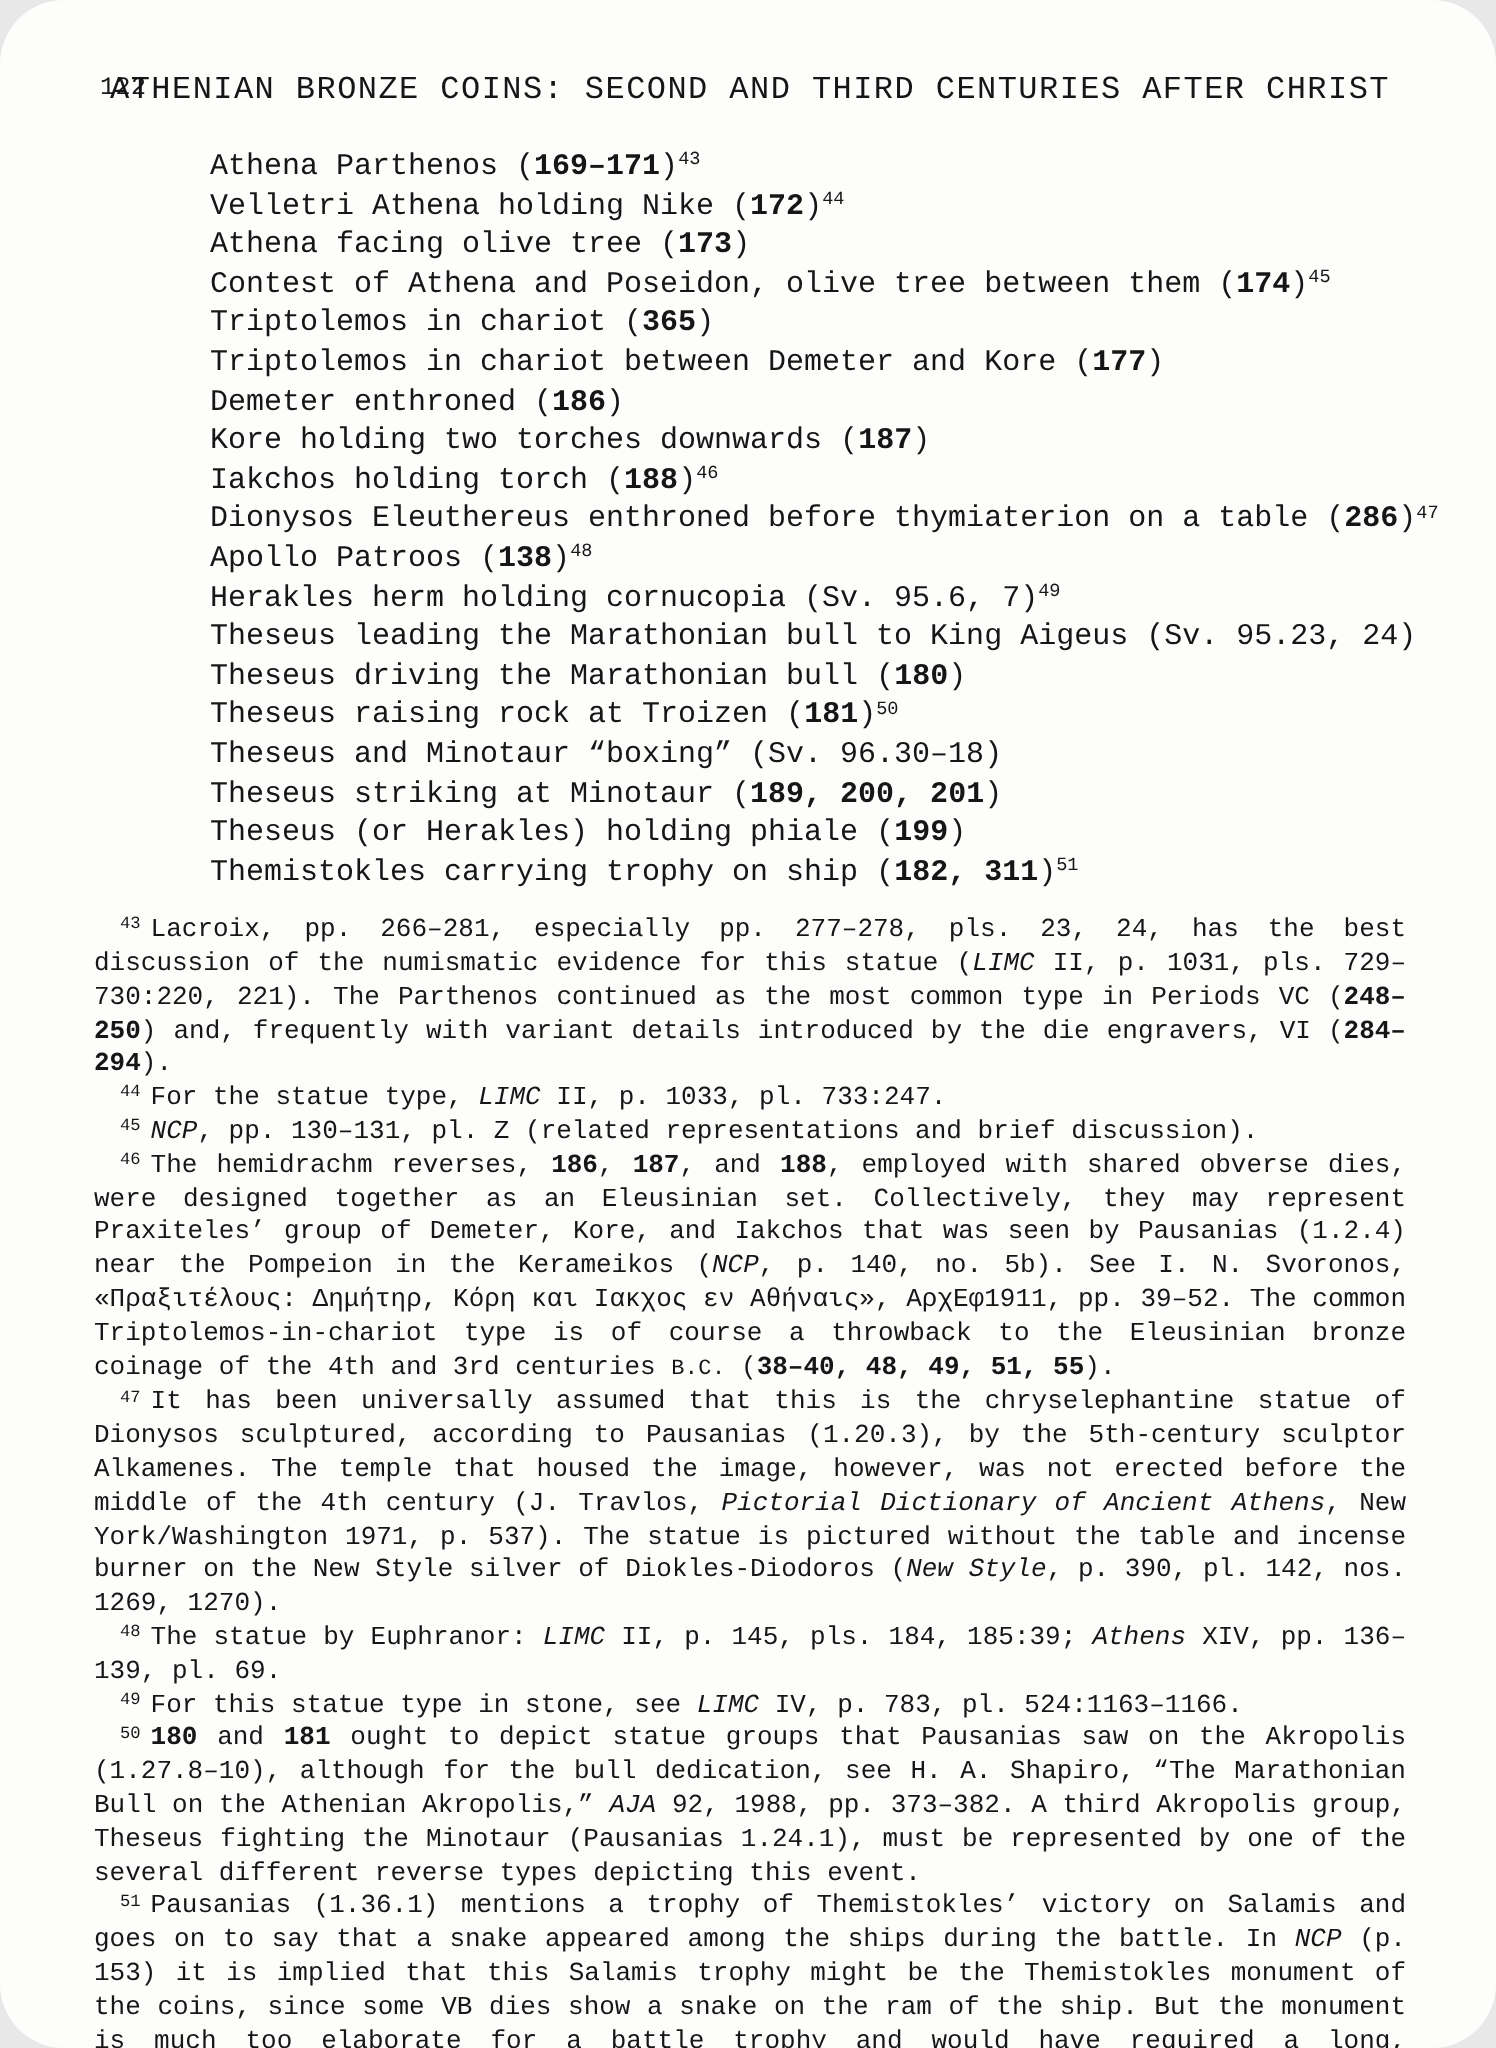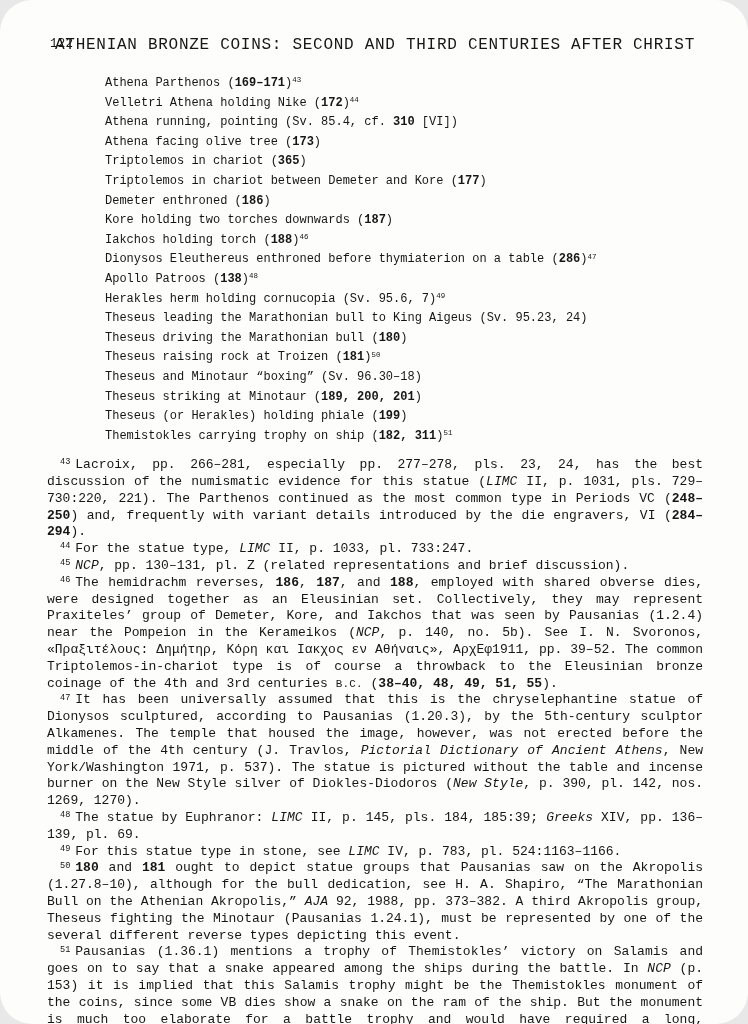--- a/index.html
+++ b/index.html
@@ -11,43 +11,43 @@
     box-sizing:border-box;
     padding:36px 45px 0 47px;
     overflow:hidden;
     font-family:Liberation Mono, monospace;
     color:#161616;
     border-radius:32px;
   }
   .header { position:relative; height:17px; }
   .page-number { position:absolute; left:3px; top:1px; font-size:12.5px; letter-spacing:0.02em; }
   .running-title { display:block; text-align:center; font-size:16px; letter-spacing:0.045em; white-space:nowrap; }
-  .coin-list { margin:21px 0 0 58px; font-size:12px; line-height:19.6px; }
+  .coin-list { margin:21px 0 0 58px; font-size:15px; line-height:19.6px; }
   .coin-item { white-space:nowrap; }
   b { font-weight:bold; }
   sup { font-size:0.62em; line-height:0; position:relative; vertical-align:baseline; top:-0.5em; }
   .footnotes { margin-top:11px; font-size:13px; line-height:16.8px; text-align:justify; }
   .footnote { margin:0; text-indent:13px; }
   .footnote .fnmark { margin-right:5px; top:-0.45em; font-size:0.66em; }
   .sc { font-size:0.84em; letter-spacing:0.02em; }
 </style>
 </head>
 <body>
 
 <div class="page">
   <div class="header">
     <span class="page-number">122</span>
     <span class="running-title">ATHENIAN BRONZE COINS: SECOND AND THIRD CENTURIES AFTER CHRIST</span>
   </div>
 
   <div class="coin-list">
       <div class="coin-item">Athena Parthenos (<b>169–171</b>)<sup>43</sup></div>
       <div class="coin-item">Velletri Athena holding Nike (<b>172</b>)<sup>44</sup></div>
-      <div class="coin-item">Athena running, pointing (Sv. 85.4, cf. <b>310</b> [VI])</div>
       <div class="coin-item">Athena facing olive tree (<b>173</b>)</div>
+      <div class="coin-item">Contest of Athena and Poseidon, olive tree between them (<b>174</b>)<sup>45</sup></div>
       <div class="coin-item">Triptolemos in chariot (<b>365</b>)</div>
       <div class="coin-item">Triptolemos in chariot between Demeter and Kore (<b>177</b>)</div>
       <div class="coin-item">Demeter enthroned (<b>186</b>)</div>
       <div class="coin-item">Kore holding two torches downwards (<b>187</b>)</div>
       <div class="coin-item">Iakchos holding torch (<b>188</b>)<sup>46</sup></div>
       <div class="coin-item">Dionysos Eleuthereus enthroned before thymiaterion on a table (<b>286</b>)<sup>47</sup></div>
       <div class="coin-item">Apollo Patroos (<b>138</b>)<sup>48</sup></div>
       <div class="coin-item">Herakles herm holding cornucopia (Sv. 95.6, 7)<sup>49</sup></div>
       <div class="coin-item">Theseus leading the Marathonian bull to King Aigeus (Sv. 95.23, 24)</div>
       <div class="coin-item">Theseus driving the Marathonian bull (<b>180</b>)</div>
@@ -57,18 +57,18 @@
       <div class="coin-item">Theseus (or Herakles) holding phiale (<b>199</b>)</div>
       <div class="coin-item">Themistokles carrying trophy on ship (<b>182, 311</b>)<sup>51</sup></div>
     </div>
 
   <div class="footnotes">
       <p class="footnote"><sup class="fnmark">43</sup>Lacroix, pp. 266–281, especially pp. 277–278, pls. 23, 24, has the best discussion of the numismatic evidence for this statue (<i>LIMC</i> II, p. 1031, pls. 729–730:220, 221). The Parthenos continued as the most common type in Periods VC (<b>248–250</b>) and, frequently with variant details introduced by the die engravers, VI (<b>284–294</b>).</p>
       <p class="footnote"><sup class="fnmark">44</sup>For the statue type, <i>LIMC</i> II, p. 1033, pl. 733:247.</p>
       <p class="footnote"><sup class="fnmark">45</sup><i>NCP</i>, pp. 130–131, pl. Z (related representations and brief discussion).</p>
       <p class="footnote"><sup class="fnmark">46</sup>The hemidrachm reverses, <b>186</b>, <b>187</b>, and <b>188</b>, employed with shared obverse dies, were designed together as an Eleusinian set. Collectively, they may represent Praxiteles’ group of Demeter, Kore, and Iakchos that was seen by Pausanias (1.2.4) near the Pompeion in the Kerameikos (<i>NCP</i>, p. 140, no. 5b). See I. N. Svoronos, «Πραξιτέλους: Δημήτηρ, Κόρη και Ιακχος εν Αθήναις», ΑρχΕφ1911, pp. 39–52. The common Triptolemos-in-chariot type is of course a throwback to the Eleusinian bronze coinage of the 4th and 3rd centuries <span class="sc">B.C.</span> (<b>38–40, 48, 49, 51, 55</b>).</p>
       <p class="footnote"><sup class="fnmark">47</sup>It has been universally assumed that this is the chryselephantine statue of Dionysos sculptured, according to Pausanias (1.20.3), by the 5th-century sculptor Alkamenes. The temple that housed the image, however, was not erected before the middle of the 4th century (J. Travlos, <i>Pictorial Dictionary of Ancient Athens</i>, New York/Washington 1971, p. 537). The statue is pictured without the table and incense burner on the New Style silver of Diokles-Diodoros (<i>New Style</i>, p. 390, pl. 142, nos. 1269, 1270).</p>
-      <p class="footnote"><sup class="fnmark">48</sup>The statue by Euphranor: <i>LIMC</i> II, p. 145, pls. 184, 185:39; <i>Greeks</i> XIV, pp. 136–139, pl. 69.</p>
+      <p class="footnote"><sup class="fnmark">48</sup>The statue by Euphranor: <i>LIMC</i> II, p. 145, pls. 184, 185:39; <i>Athens</i> XIV, pp. 136–139, pl. 69.</p>
       <p class="footnote"><sup class="fnmark">49</sup>For this statue type in stone, see <i>LIMC</i> IV, p. 783, pl. 524:1163–1166.</p>
       <p class="footnote"><sup class="fnmark">50</sup><b>180</b> and <b>181</b> ought to depict statue groups that Pausanias saw on the Akropolis (1.27.8–10), although for the bull dedication, see H. A. Shapiro, “The Marathonian Bull on the Athenian Akropolis,” <i>AJA</i> 92, 1988, pp. 373–382. A third Akropolis group, Theseus fighting the Minotaur (Pausanias 1.24.1), must be represented by one of the several different reverse types depicting this event.</p>
       <p class="footnote"><sup class="fnmark">51</sup>Pausanias (1.36.1) mentions a trophy of Themistokles’ victory on Salamis and goes on to say that a snake appeared among the ships during the battle. In <i>NCP</i> (p. 153) it is implied that this Salamis trophy might be the Themistokles monument of the coins, since some VB dies show a snake on the ram of the ship. But the monument is much too elaborate for a battle trophy and would have required a long, rectangular base, whereas the probable remains of the trophy on Salamis show that it rested on a <i>ca.</i> 1.80-meter-square base (P. W. Wallace, “Psyttaleia and the Trophies of Salamis,” <i>AJA</i> 73, 1969 [pp. 293–303], pp. 301–303). The coins probably depict another monument to Themistokles, not necessarily one of those recorded in extant literature and listed by G. M. A. Richter, <i>The Portraits of the Greeks</i>, 1st ed., London 1965, pp. 97–98. On the other hand, the trophy on Salamis may be represented in the trophy-on-prow symbol of the silver issue of Themisto-Theopompos (<i>New Style</i>, pp. 221–225, pls. 62, 63, nos. 596–610, 117/6 <span class="sc">B.C.</span> [Mørkholm 1984]). For the 5th-century <span class="sc">B.C.</span> statue of Themistokles at Magnesia, see <b>926</b>.</p>
     </div>
 </div>
 
 </body></html>

